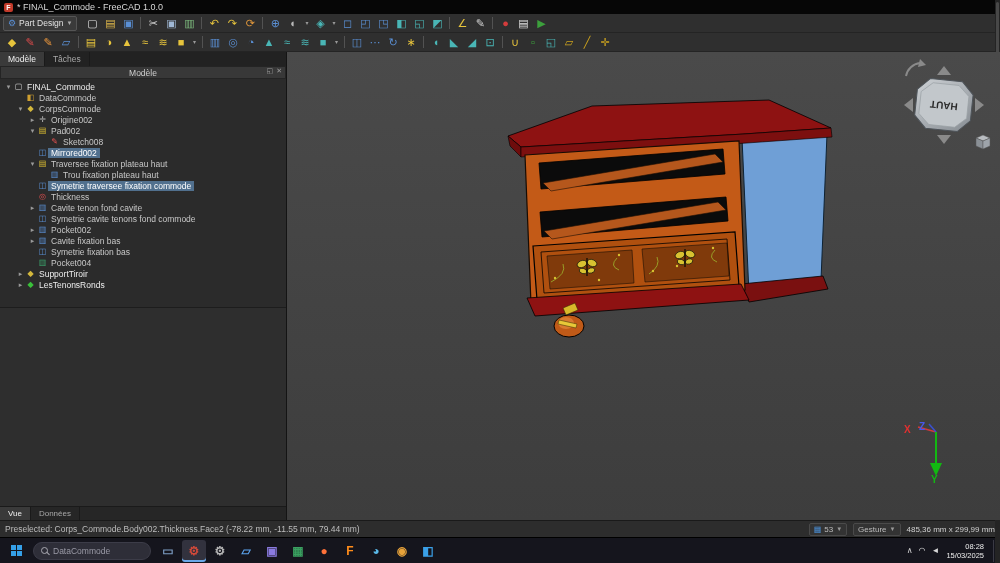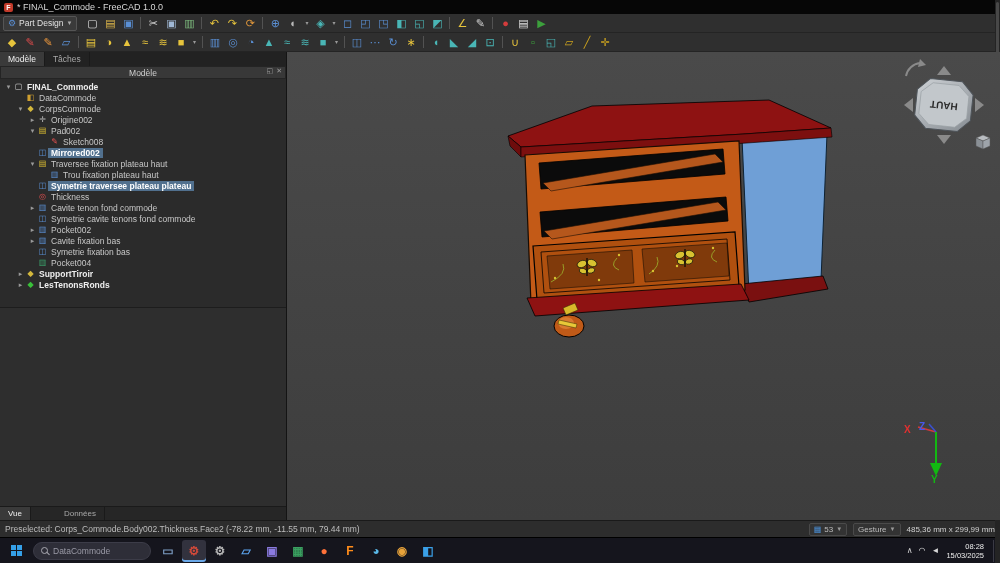--- a/index.html
+++ b/index.html
@@ -43,27 +43,27 @@
   .ptab.active { background:#3a3a3a; color:#f0f0f0; }
   .panel-header { height:13px; background:#383838; border:1px solid #242424; color:#cfcfcf;
                   font-size:8.5px; display:flex; align-items:center; justify-content:center;
                   position:relative; flex:none; }
   .ph-btns { position:absolute; right:3px; top:0; display:flex; gap:3px; font-size:7px; color:#9a9a9a; }
   .tree { height:228px; flex:none; overflow:hidden; position:relative; padding-top:2px; background:#2b2b2b; }
   .tree-row { display:flex; align-items:center; height:11px; font-size:8.5px; color:#c8c8c8; white-space:nowrap; }
   .tree-row .arrow { width:9px; flex:none; font-size:7px; color:#9a9a9a; text-align:center; }
   .tree-row .ticon { width:11px; flex:none; font-size:8px; text-align:center; }
   .tree-row .tlabel { padding:0 3px; }
-  .tree-row.bold .tlabel { font-weight:bold; color:#eeeeee; }
-  .tree-row.hl .tlabel { background:var(--selection); color:#fff;font-weight:bold; }
+  .tree-row.bold .tlabel { font-weight:normal; color:#eeeeee; }
+  .tree-row.hl .tlabel { background:var(--selection); color:#fff; }
   .tree-scroll { position:absolute; right:0; top:0; width:5px; height:100%; background:#242424; }
   .tree-scroll .thumb { position:absolute; top:2px; left:1px; width:3px; height:70%; background:#484848; border-radius:2px; }
   .props { flex:1; background:#2e2e2e; border-top:1px solid #1d1d1d; }
   .panel-bottom-tabs { height:14px; display:flex; background:#262626; border-top:1px solid #1a1a1a;
-                       font-size:8px; color:#a8a8a8; flex:none;gap:25px; }
+                       font-size:8px; color:#a8a8a8; flex:none; }
 
   
   .viewport { flex:1; position:relative; background:linear-gradient(#4a4a4a, #3d3d3d); min-width:0; }
   .scene { position:absolute; left:0; top:0; }
   .navcube { position:absolute; top:4px; right:8px; }
   .axis { position:absolute; right:40px; bottom:36px; font-weight:bold; }
   .vp-tabbar { position:absolute; left:0; right:0; bottom:0; height:14px; background:#262626;
                border-top:1px solid #1c1c1c; display:flex; align-items:flex-end; padding-left:4px; }
   .vp-tab { height:13px; background:#3c3c3c; border:1px solid #565656; border-bottom:none;
             border-radius:2px 2px 0 0; display:flex; align-items:center; gap:6px;
@@ -468,33 +468,33 @@
 
           <div class="tree-row" style="padding-left: 40px;">
             <span class="arrow"></span>
             <span class="ticon" style="color: rgb(90, 143, 212);">▥</span>
             <span class="tlabel">Trou fixation plateau haut</span>
           </div>
 
           <div class="tree-row hl" style="padding-left: 28px;">
             <span class="arrow"></span>
             <span class="ticon" style="color: rgb(90, 143, 212);">◫</span>
-            <span class="tlabel">Symetrie traversee plateau plateau</span>
+            <span class="tlabel">Symetrie traversee fixation commode</span>
           </div>
 
           <div class="tree-row" style="padding-left: 28px;">
             <span class="arrow"></span>
             <span class="ticon" style="color: rgb(224, 80, 80);">◎</span>
             <span class="tlabel">Thickness</span>
           </div>
 
           <div class="tree-row" style="padding-left: 28px;">
             <span class="arrow">▸</span>
             <span class="ticon" style="color: rgb(90, 143, 212);">▥</span>
-            <span class="tlabel">Cavite tenon fond commode</span>
+            <span class="tlabel">Cavite tenon fond cavite</span>
           </div>
 
           <div class="tree-row" style="padding-left: 28px;">
             <span class="arrow"></span>
             <span class="ticon" style="color: rgb(90, 143, 212);">◫</span>
             <span class="tlabel">Symetrie cavite tenons fond commode</span>
           </div>
 
           <div class="tree-row" style="padding-left: 28px;">
             <span class="arrow">▸</span>

